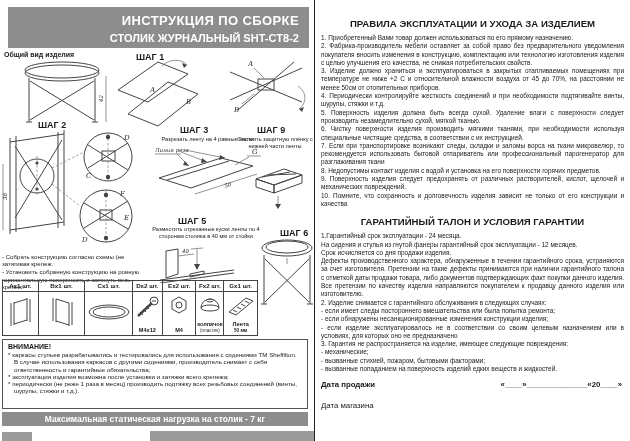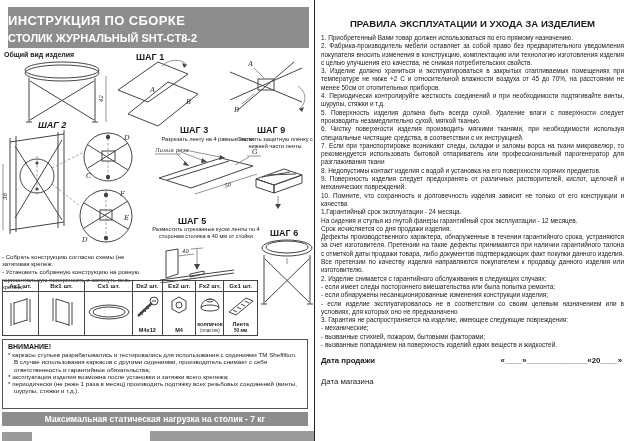--- a/index.html
+++ b/index.html
@@ -2,21 +2,21 @@
 <html><head>
 <meta charset="utf-8">
 <style>
   html,body{margin:0;padding:0;background:#fff;}
   .page{position:relative;width:630px;height:441px;background:#fff;overflow:hidden;
         font-family:"Liberation Sans",sans-serif;color:#1a1a1a;}
   .divider{position:absolute;left:314px;top:0;width:1px;height:441px;background:#222;}
 
   
   .band{position:absolute;left:8px;top:7px;width:301px;height:41px;background:#8d8d8d;
-        color:#fff;text-align:left;box-sizing:border-box;padding:6px 10px 0 0;}
+        color:#fff;text-align:right;box-sizing:border-box;padding:6px 10px 0 0;}
   .band .l1{font-size:13px;font-weight:bold;letter-spacing:.4px;}
   .band .l2{font-size:11px;font-weight:bold;margin-top:4px;}
 
   .lbl-small{position:absolute;font-size:7px;font-weight:bold;}
   .step-lbl{position:absolute;font-size:9px;font-weight:bold;}
   .cap{position:absolute;font-size:5.6px;line-height:6.8px;text-align:center;}
 
   .diag{position:absolute;}
   .diag line,.diag path,.diag polygon,.diag polyline,.diag ellipse,.diag circle,.diag rect{
       stroke:#444;fill:none;stroke-width:1;}
@@ -97,21 +97,21 @@
     <line x1="126" y1="54" x2="182" y2="6"></line>
     <rect x="146" y="23" width="16" height="11"></rect>
     <path class="dim" d="M186,30 C195,36 195,47 187,53"></path>
       <polygon class="arr" points="187,53 192,51 190,56"></polygon>
     <line class="dim" x1="142" y1="12" x2="152" y2="22"></line>
     <text x="136" y="10">А</text>
     <line class="dim" x1="130" y1="48" x2="142" y2="38"></line>
     <text x="122" y="56">В</text>
   </svg>
 
-  <div class="step-lbl" style="left:38px;top:120px;font-style:italic;">ШАГ 2</div>
+  <div class="step-lbl" style="left:38px;top:120px;">ШАГ 2</div>
 
   <svg class="diag" style="left:0px;top:130px;" width="155" height="122" viewBox="0 0 155 122">
     <line x1="10" y1="8" x2="10" y2="104"></line>
       <line x1="16" y1="6" x2="16" y2="102"></line>
     <line x1="58" y1="2" x2="58" y2="98"></line>
       <line x1="64" y1="0" x2="64" y2="96"></line>
     <line x1="10" y1="12" x2="64" y2="4"></line>
       <line x1="10" y1="100" x2="64" y2="92"></line>
     <line x1="15" y1="16" x2="62" y2="90"></line>
       <line x1="62" y1="10" x2="15" y2="88"></line>
@@ -186,21 +186,21 @@
     <line x1="0" y1="33" x2="74" y2="23"></line>
       <line x1="0" y1="36" x2="74" y2="26"></line>
     <polygon points="30,27 44,24 44,27 30,30"></polygon>
     <line class="dim" x1="18" y1="9" x2="34" y2="7"></line>
     <text class="t5" x="22" y="6">40</text>
     <line class="dim" x1="37" y1="2" x2="37" y2="19"></line>
     <polygon class="arr" points="37,23 34,17 40,17"></polygon>
     <line class="dim" x1="31" y1="2" x2="43" y2="1"></line>
   </svg>
 
-  <div class="step-lbl" style="left:270px;top:228px;">ШАГ 6</div>
+  <div class="step-lbl" style="left:280px;top:228px;">ШАГ 6</div>
 
   <svg class="diag" style="left:260px;top:238px;" width="54" height="78" viewBox="0 0 54 78">
     <ellipse cx="27" cy="10" rx="25" ry="8"></ellipse>
     <ellipse cx="27" cy="9" rx="21" ry="6"></ellipse>
     <line x1="4" y1="17" x2="4" y2="66"></line>
       <line x1="50" y1="17" x2="50" y2="66"></line>
     <line x1="5" y1="21" x2="49" y2="64"></line>
       <line x1="49" y1="21" x2="5" y2="64"></line>
     <line x1="1" y1="66" x2="7" y2="66"></line>
       <line x1="47" y1="66" x2="53" y2="66"></line>
@@ -326,20 +326,21 @@
       <p>3. Изделие должно храниться и эксплуатироваться в закрытых отапливаемых помещениях при температуре не ниже +2 С и относительной влажности воздуха от 45 до 70%, на расстоянии не менее 50см от отопительных приборов.</p>
       <p>4. Периодически контролируйте жесткость соединений и при необходимости подтягивайте винты, шурупы, стяжки и т.д.</p>
       <p>5. Поверхность изделия должна быть всегда сухой. Удаление влаги с поверхности следует производить незамедлительно сухой, мягкой тканью.</p>
       <p>6. Чистку поверхности изделия производить мягкими тканями, при необходимости используя специальные чистящие средства, в соответствии с их инструкцией.</p>
       <p>7. Если при транспортировке возникают следы, складки и заломы ворса на ткани микровелюр, то рекомендуется использовать бытовой отпариватель или профессиональный парогенератор для разглаживания ткани</p>
       <p>8. Недопустимы контакт изделия с водой и установка на его поверхности горячих предметов.</p>
       <p>9. Поверхность изделия следует предохранять от различных растворителей, кислот, щелочей и механических повреждений.</p>
       <p>10. Помните, что сохранность и долговечность изделия зависит не только от его конструкции и качества</p>
     </div>
 
+    <div class="rtitle w-title">ГАРАНТИЙНЫЙ ТАЛОН И УСЛОВИЯ ГАРАНТИИ</div>
     <div class="rtext">
       <p>1.Гарантийный срок эксплуатации - 24 месяца.</p>
       <p>На сидения и стулья из гнутой фанеры гарантийный срок эксплуатации - 12 месяцев.</p>
       <p>Срок исчисляется со дня продажи изделия.</p>
       <p>Дефекты производственного характера, обнаруженные в течении гарантийного срока, устраняются за счет изготовителя. Претензии на такие дефекты принимаются при наличии гарантийного талона с отметкой даты продажи товара, либо документов подтверждающих факт покупки данного изделия. Все претензии по качеству изделия направляются покупателем к продавцу данного изделия или изготовителю.</p>
       <p>2. Изделие снимается с гарантийного обслуживания в следующих случаях:</p>
       <p>- если имеет следы постороннего вмешательства или была попытка ремонта;</p>
       <p>- если обнаружены несанкционированные изменения конструкции изделия;</p>
       <p>- если изделие эксплуатировалось не в соответствии со своим целевым назначением или в условиях, для которых оно не предназначено</p>
       <p>3. Гарантия не распространяется на изделие, имеющее следующие повреждения:</p>

